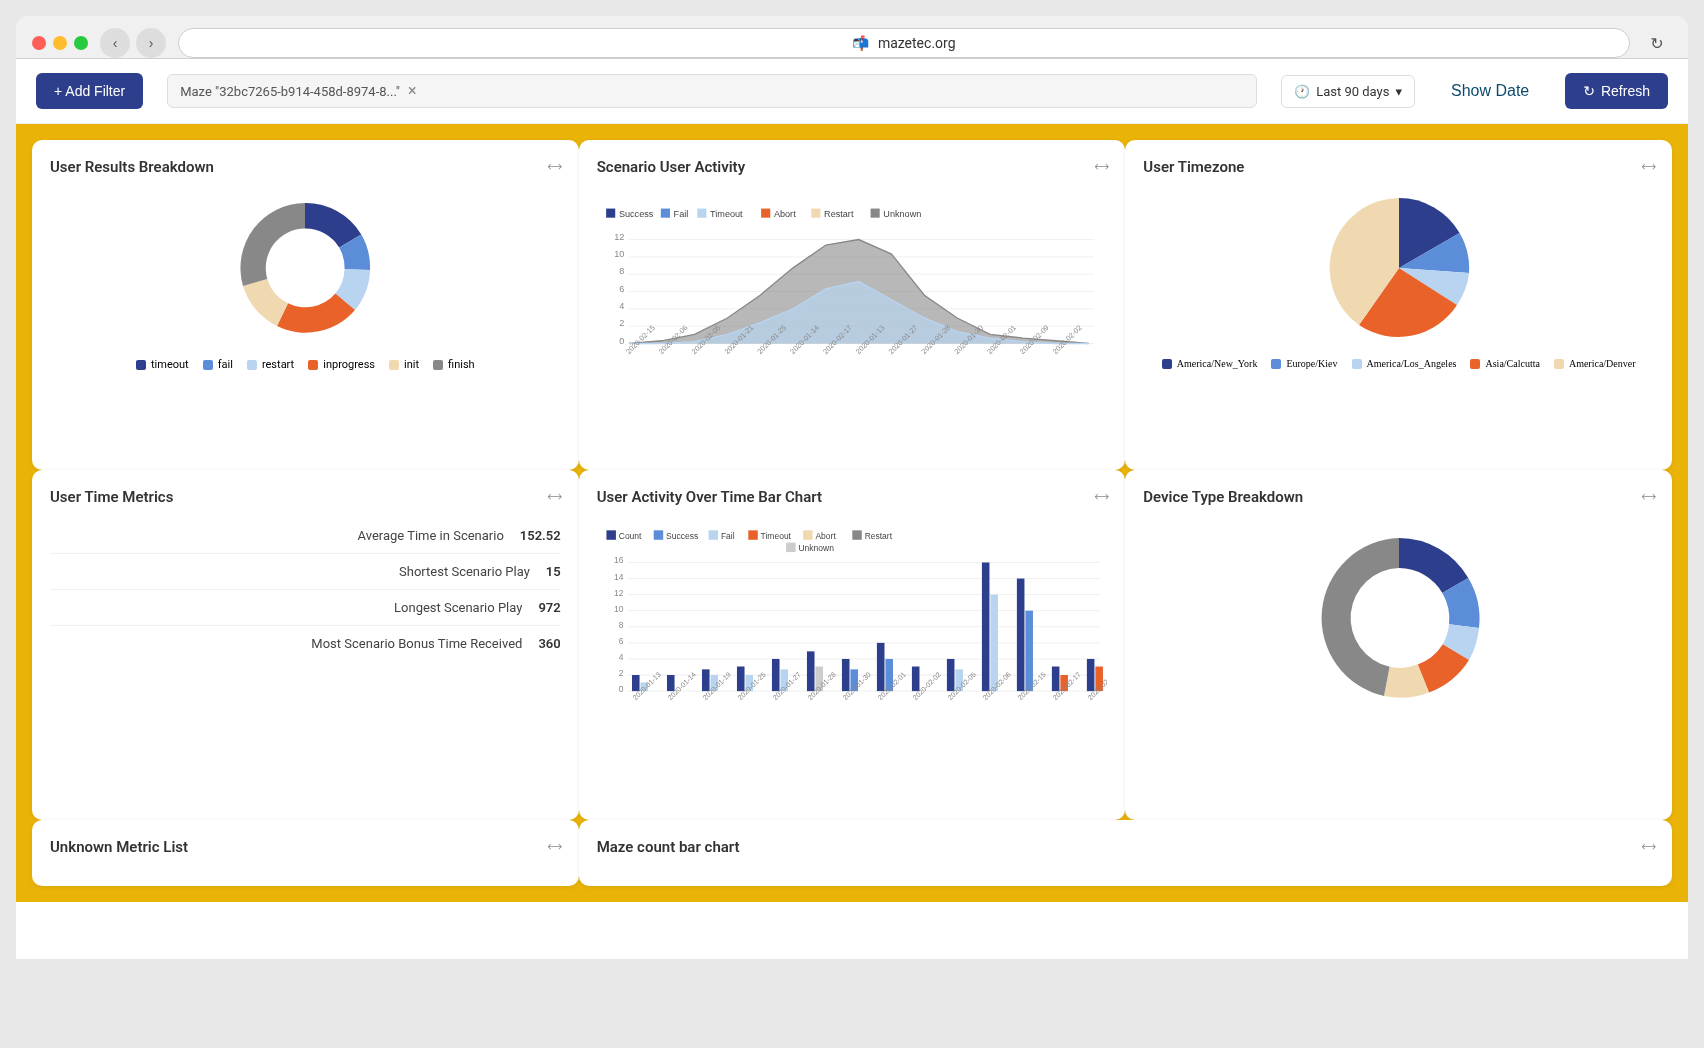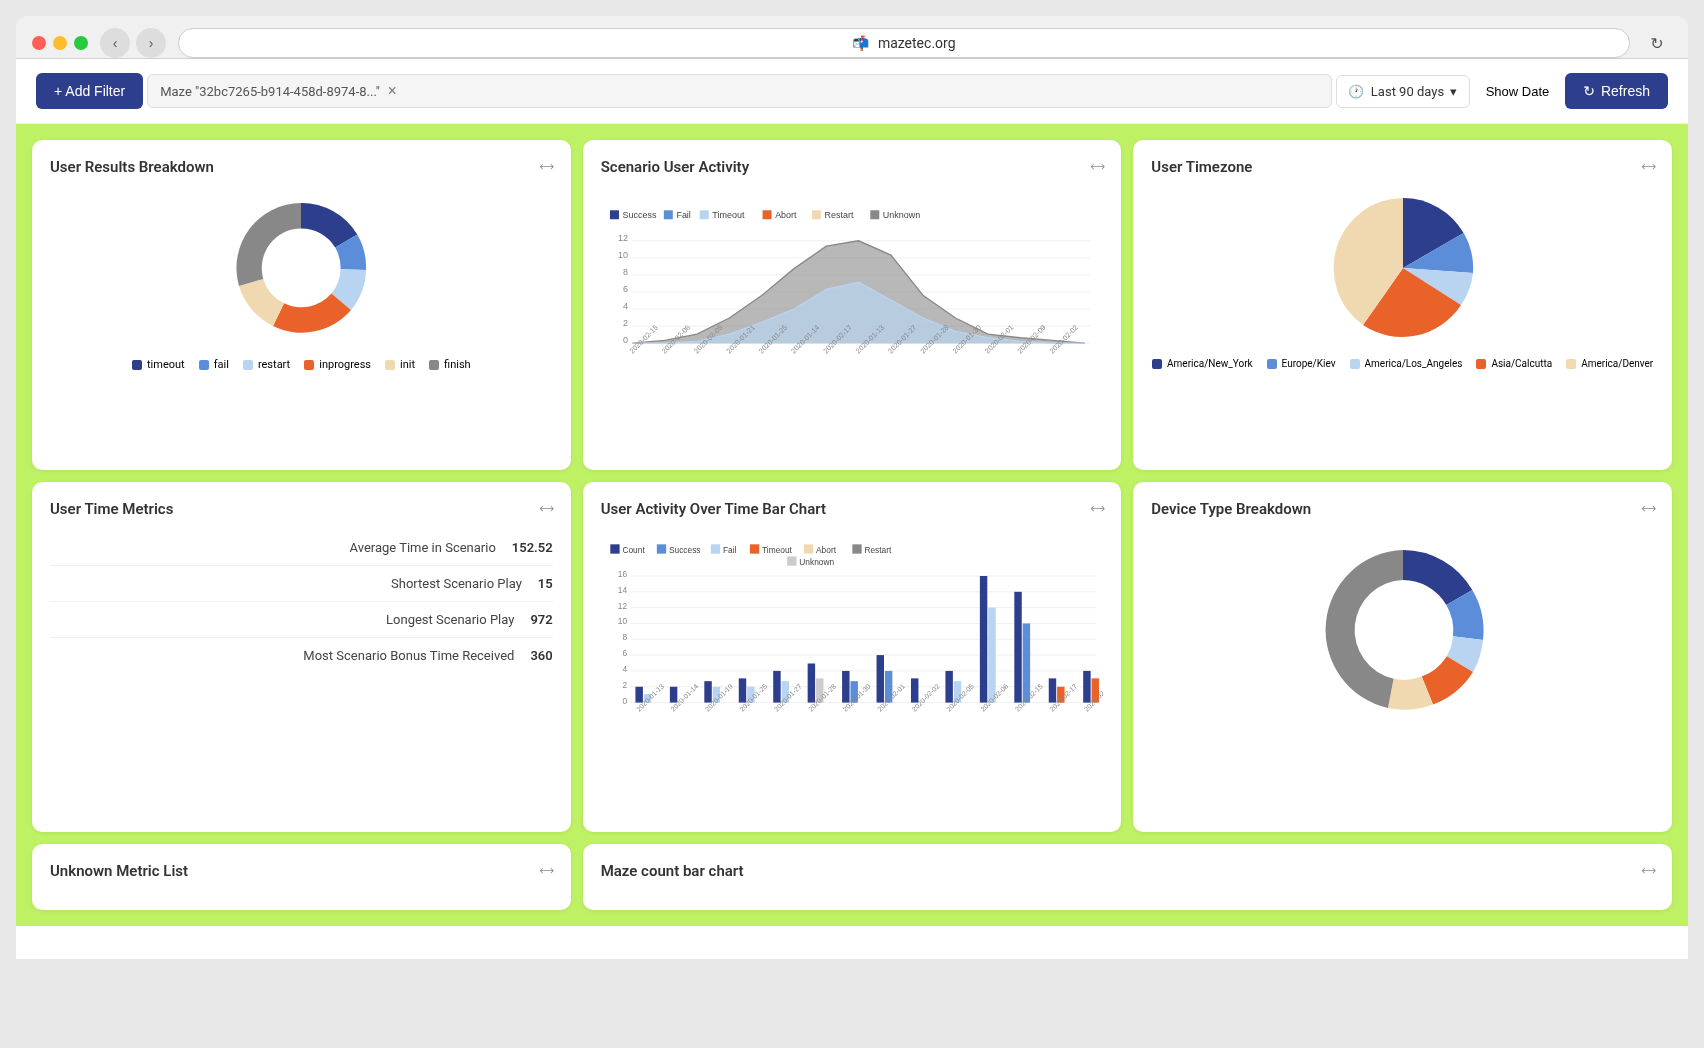--- a/index.html
+++ b/index.html
@@ -48,21 +48,21 @@
       min-height: 900px;
       padding: 0;
     }
 
     
     .toolbar {
       background: white;
       padding: 14px 20px;
       display: flex;
       align-items: center;
-      gap: 4px;
+      gap: 24px;
       border-bottom: 1px solid #eee;
     }
     .add-filter-btn {
       background: #2c3e8c;
       color: white;
       border: none;
       border-radius: 6px;
       padding: 10px 18px;
       font-size: 14px;
       cursor: pointer;
@@ -96,22 +96,22 @@
       border: 1px solid #ddd;
       border-radius: 6px;
       padding: 8px 12px;
       font-size: 13px;
       color: #333;
       cursor: pointer;
     }
     .show-date-btn {
       background: none;
       border: none;
-      font-size: 13px;
-      color: #000000;
+      font-size: 16px;
+      color: #0c4a6e;
       cursor: pointer;
       padding: 8px 12px;
     }
     .refresh-btn {
       background: #2c3e8c;
       color: white;
       border: none;
       border-radius: 6px;
       padding: 10px 18px;
       font-size: 14px;
@@ -119,22 +119,22 @@
       display: flex;
       align-items: center;
       gap: 6px;
     }
 
     
     .dashboard {
       padding: 16px;
       display: grid;
       grid-template-columns: 1fr 1fr 1fr;
-      gap: 12px;
-      background: #bef264;
+      gap: 0;
+      background: #eab308;
     }
 
     
     .card {
       background: white;
       border-radius: 10px;
       padding: 18px;
       box-shadow: 0 1px 4px rgba(0,0,0,0.08);
     }
     .card-header {
@@ -394,21 +394,21 @@
 
             <path d="M60.6,-35 A70,70 0 0,1 70,5 L0,0 Z" fill="#5b8dd9"></path>
 
             <path d="M70,5 A70,70 0 0,1 58,37 L0,0 Z" fill="#b8d4f0"></path>
 
             <path d="M58,37 A70,70 0 0,1 -40,57 L0,0 Z" fill="#e8622a"></path>
 
             <path d="M-40,57 A70,70 0 0,1 0,-70 L0,0 Z" fill="#f0d9b0"></path>
           </g>
         </svg>
-        <div class="donut-legend" style="font-size:10px;">
+        <div class="donut-legend" style="font-size:10px;font-family:Liberation Serif, serif;">
           <div class="legend-item">
             <div class="legend-dot" style="background:#2c3e8c"></div>
             <span>America/New_York</span>
           </div>
           <div class="legend-item">
             <div class="legend-dot" style="background:#5b8dd9"></div>
             <span>Europe/Kiev</span>
           </div>
           <div class="legend-item">
             <div class="legend-dot" style="background:#b8d4f0"></div>

